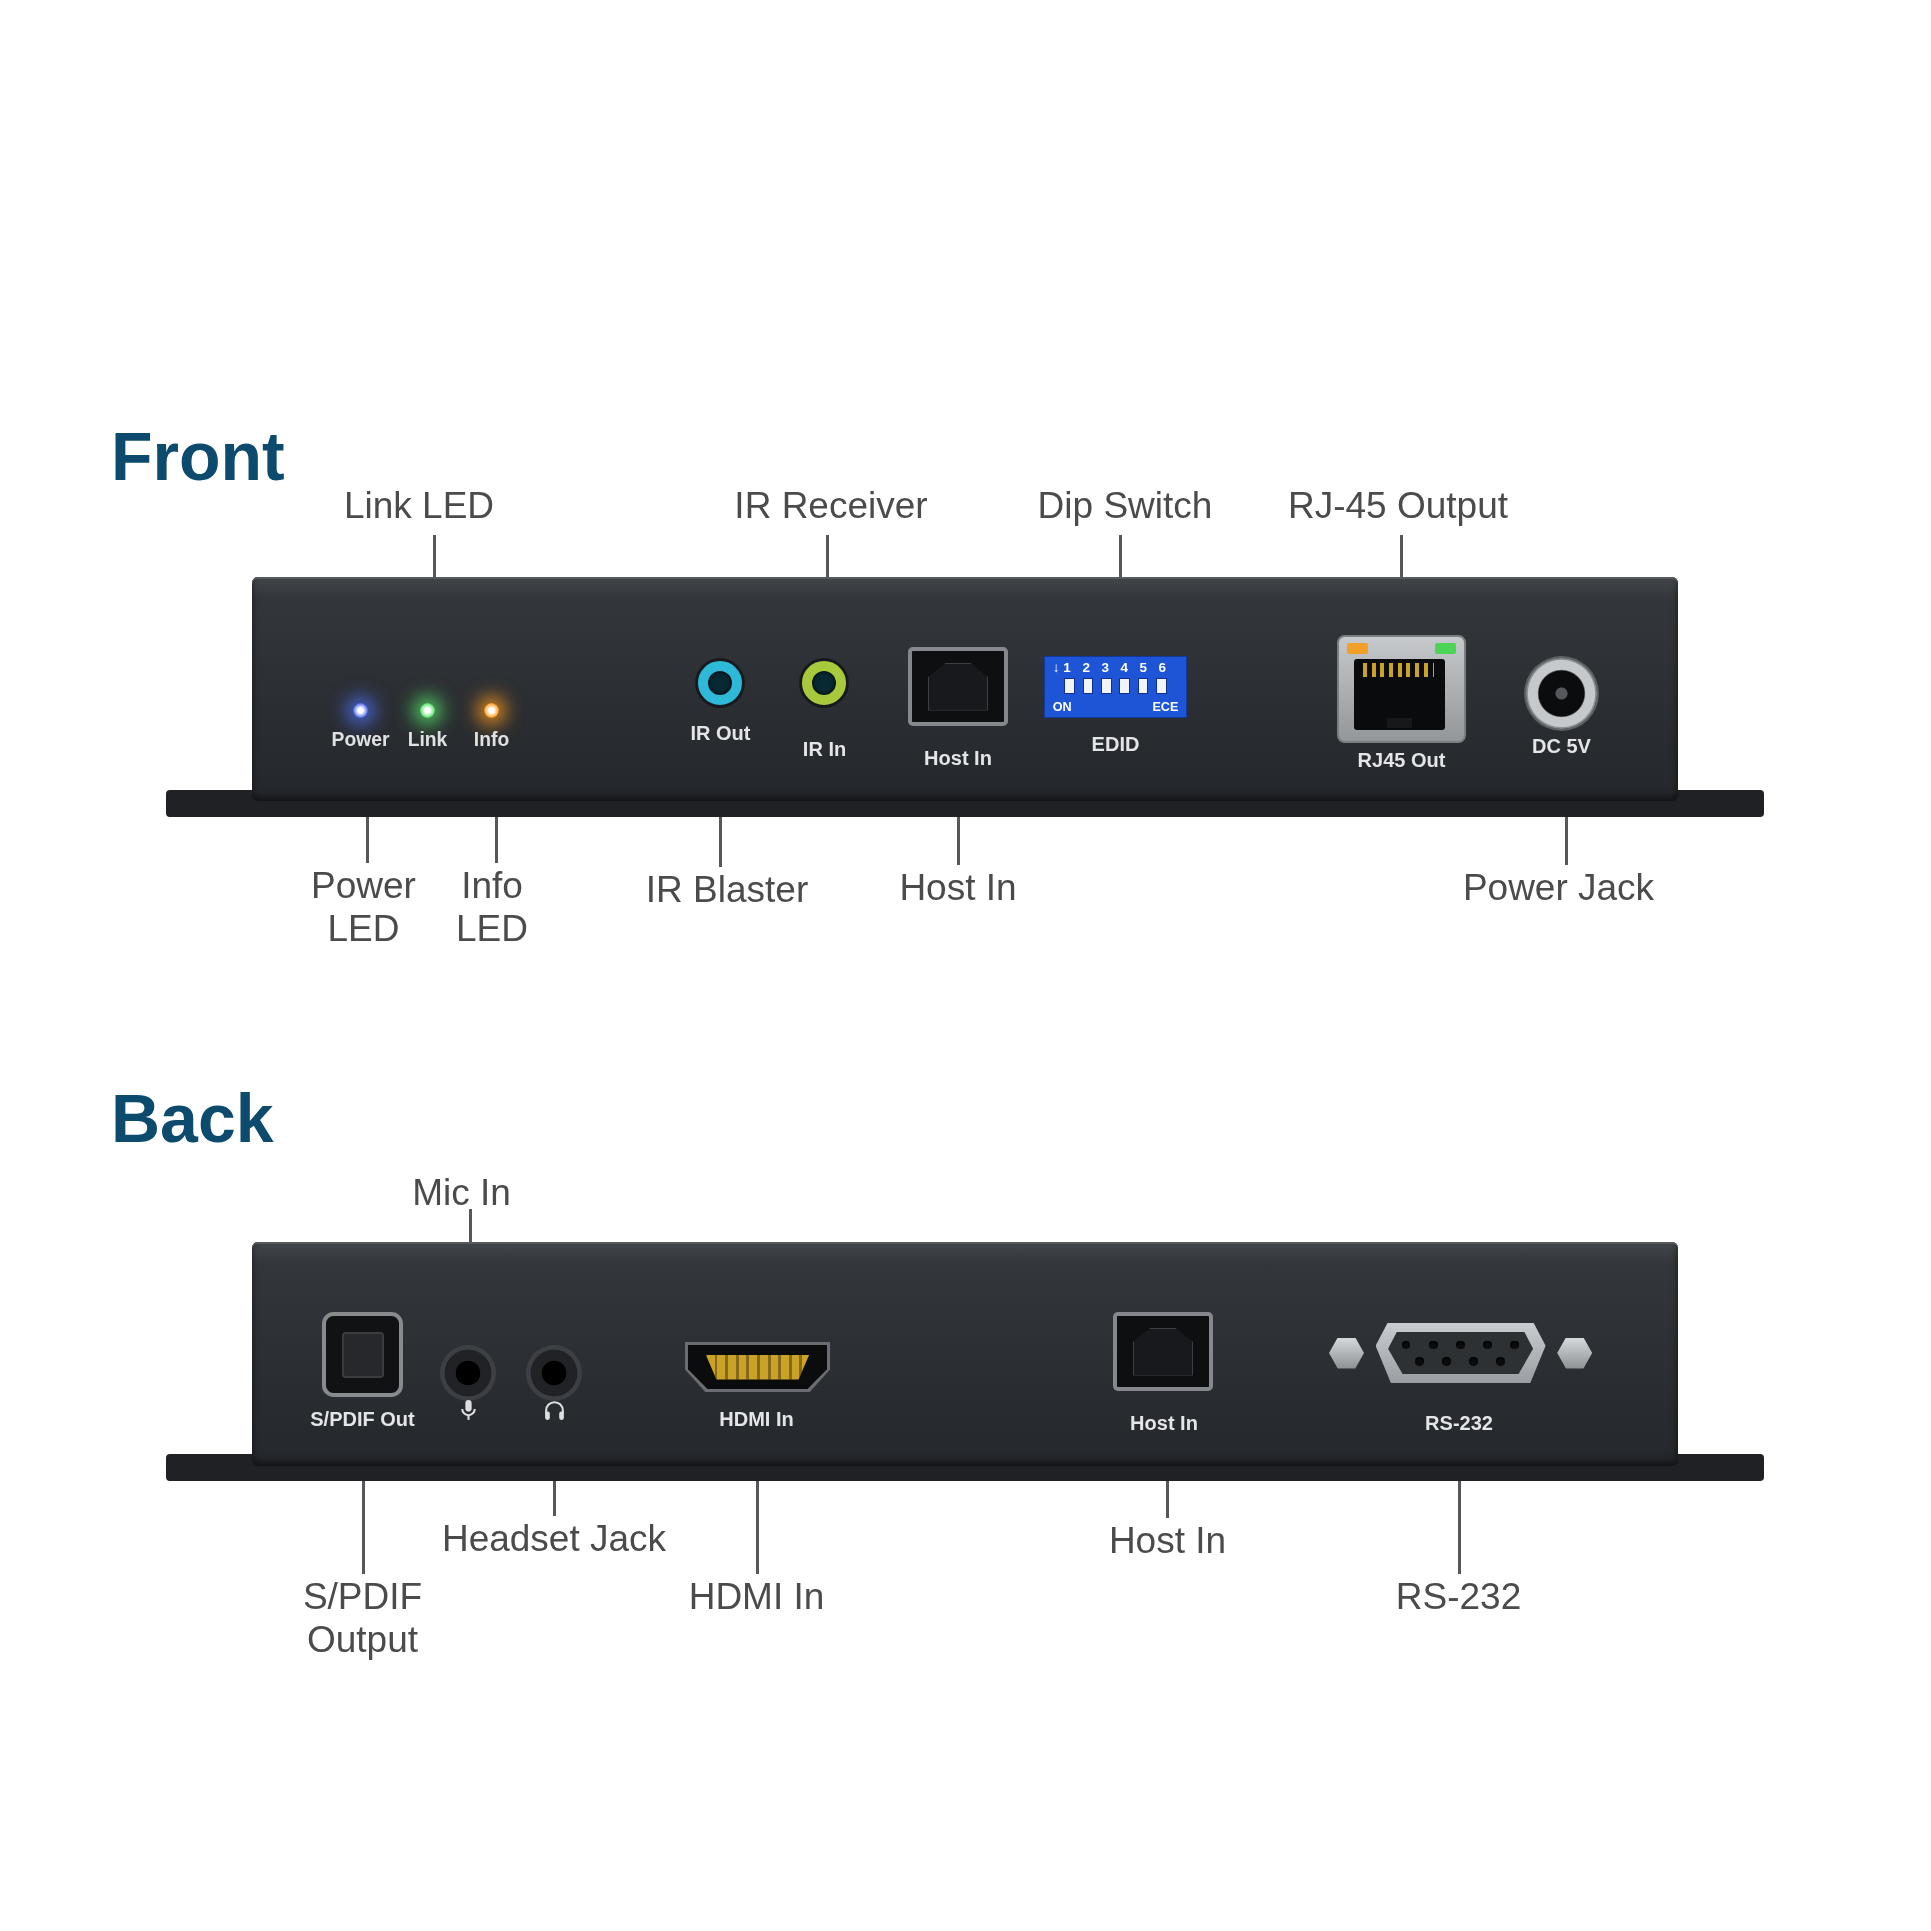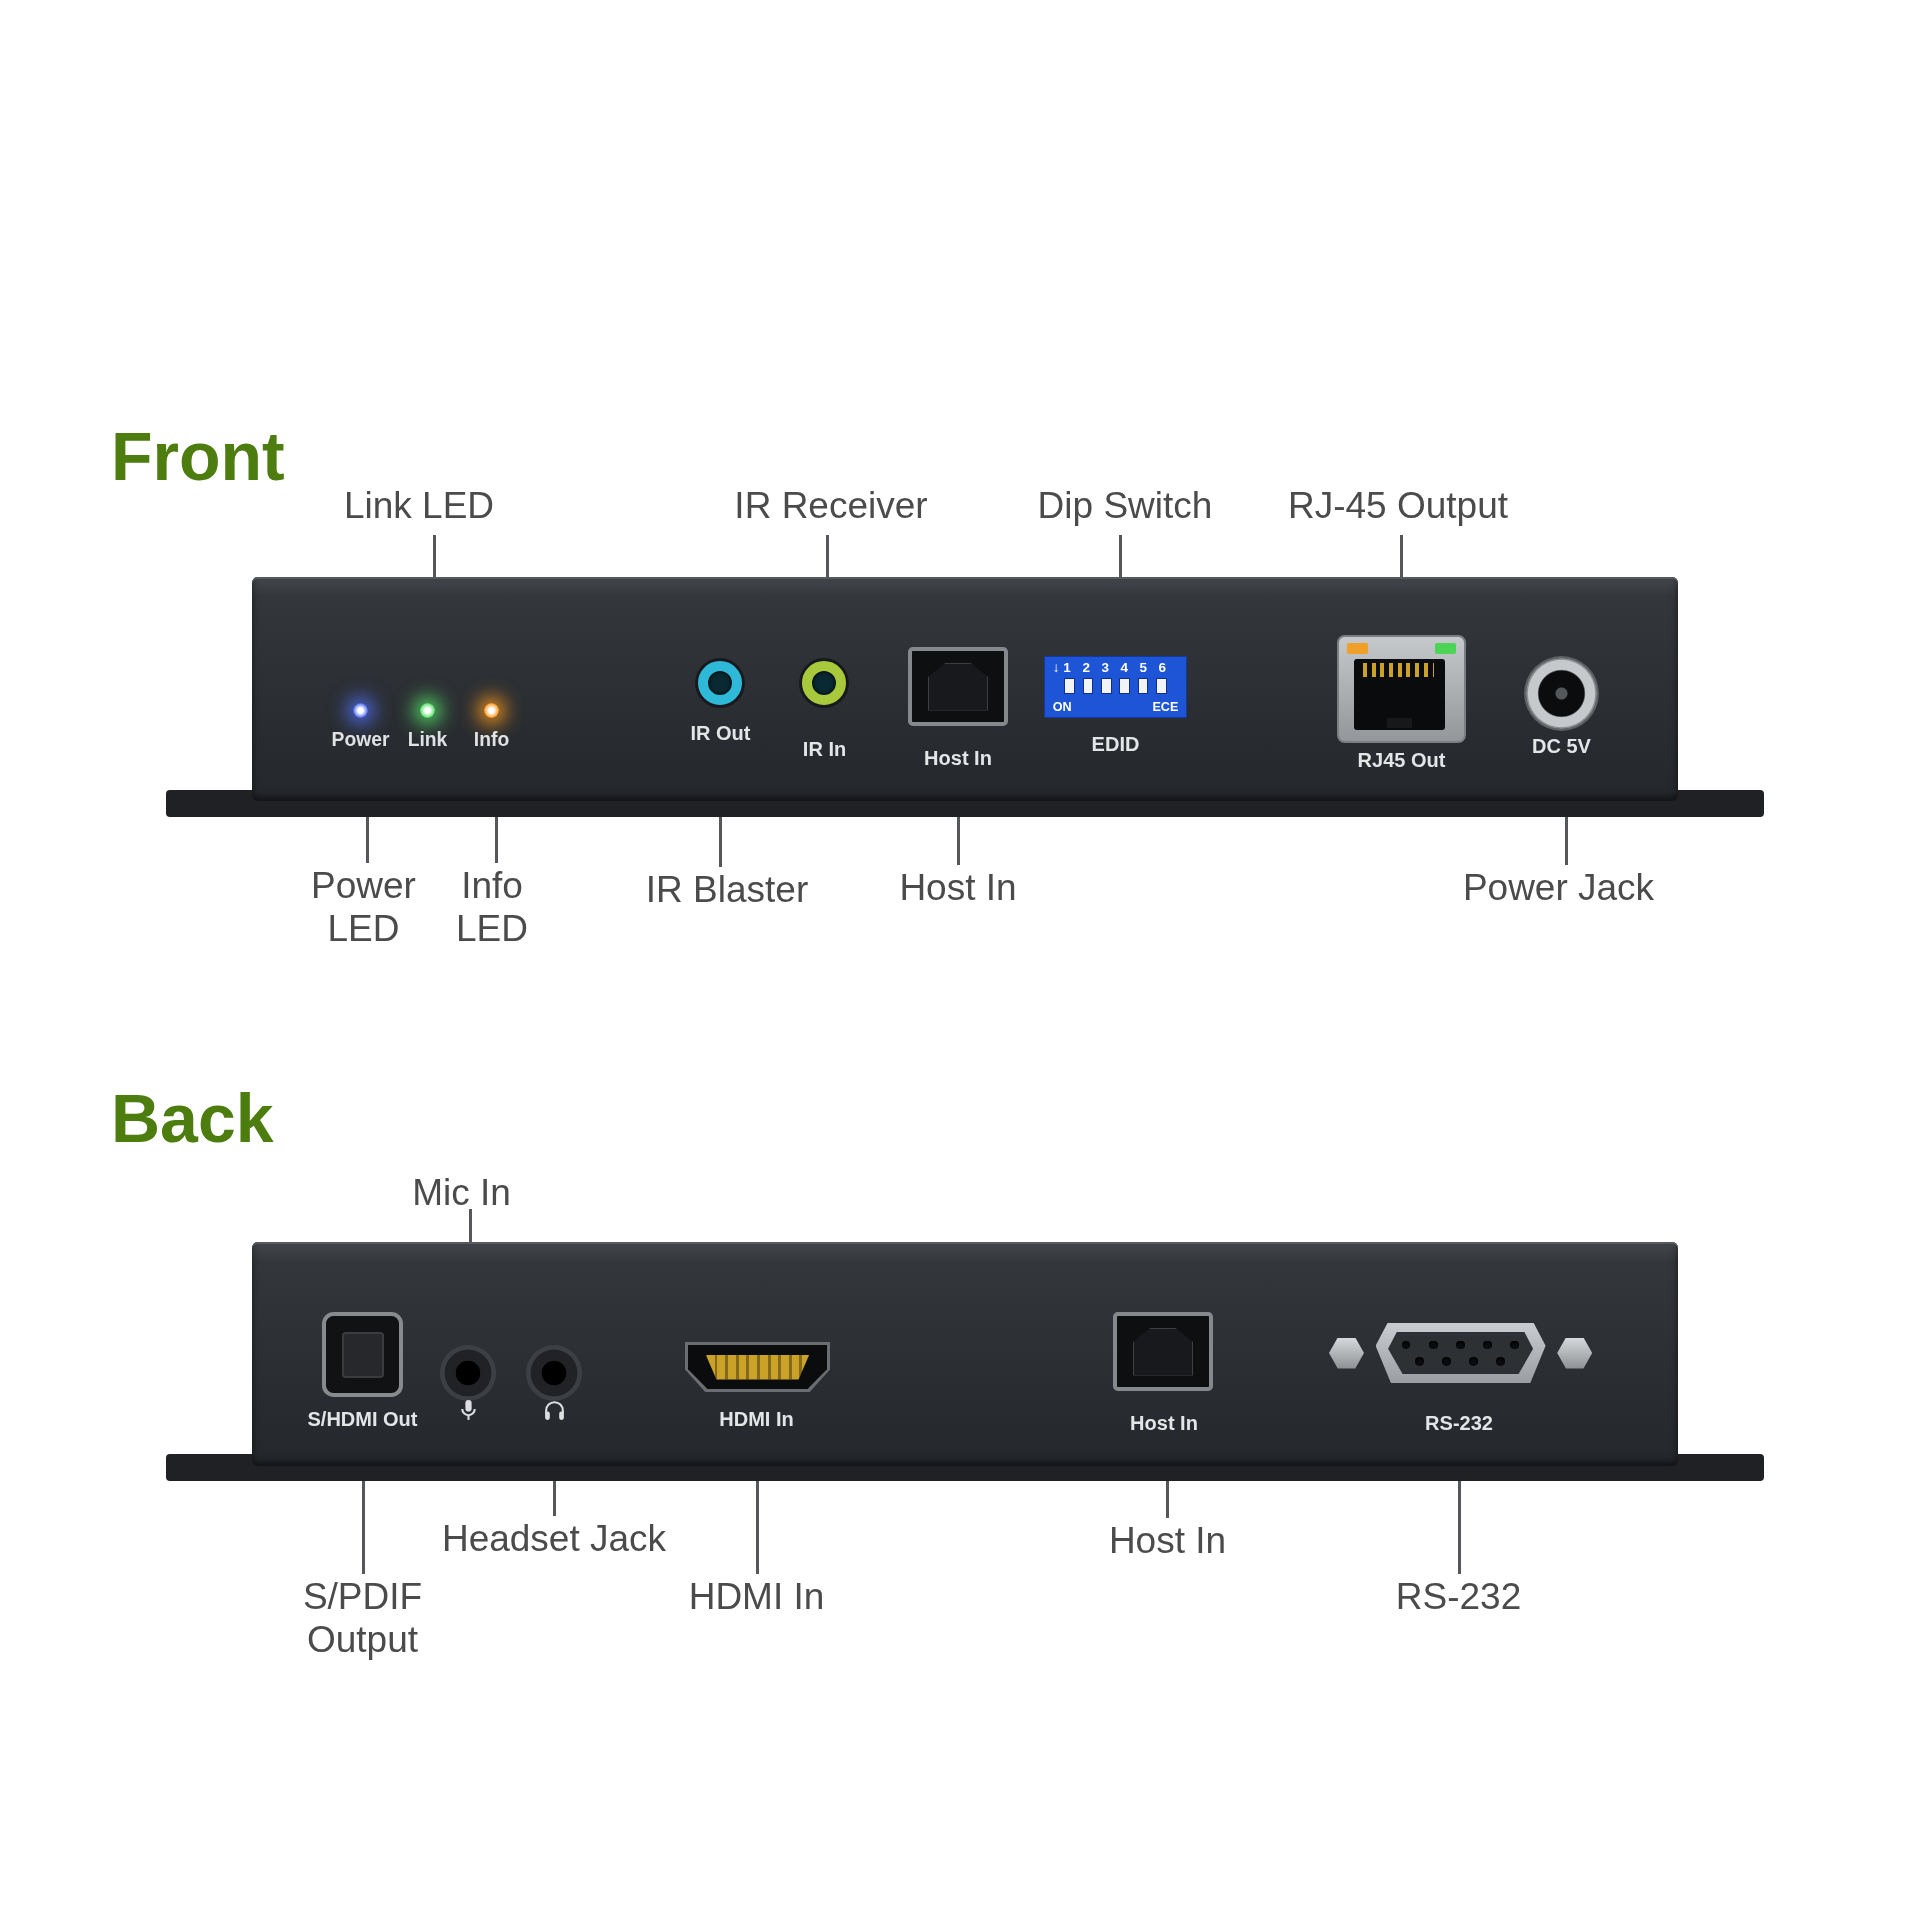--- a/index.html
+++ b/index.html
@@ -3,21 +3,21 @@
 <meta charset="utf-8">
 <style>
   * { margin:0; padding:0; box-sizing:border-box; }
   html,body { background:#ffffff; }
   body { font-family:"Liberation Sans", sans-serif; }
   .canvas { position:relative; width:1931px; height:1931px; background:#ffffff; overflow:hidden; }
 
   .title { position:absolute; top:83px; left:0; width:100%; text-align:center;
            font-size:110px; font-weight:800; color:#3e4144; }
 
-  .section-heading { position:absolute; font-size:68px; font-weight:700; color:#4d7c0f; }
+  .section-heading { position:absolute; font-size:68px; font-weight:700; color:#0c4a6e; }
 
   .callout { position:absolute; font-size:37px; color:#4b4b4b; text-align:center; line-height:1.16; }
   .callout-line { position:absolute; width:2.9px; background:#55575a; }
 
   .device-strip { position:absolute; background:#1f2124; border-radius:3.9px; }
   .device-body  { position:absolute; background:linear-gradient(180deg,#43474c 0%,#33363b 9%,#2b2e32 55%,#24272b 100%);
                   border-radius:5.8px; box-shadow: inset 0 1.9px 0 #56595e, inset 0 -3.9px 7.7px rgba(0,0,0,.55); }
 
   .port-label { position:absolute; color:#e3e5e7; font-size:20px; font-weight:700; text-align:center; }
 
@@ -176,21 +176,21 @@
 
   <div class="callout" style="left:365px; top:1161px; width:193px;margin-top:11px;">Mic In</div>
   <div class="callout-line" style="left:469px; top:1209px; height:33px;"></div>
 
   <div class="device-strip" style="left:166px; top:1454px; width:1598px; height:27px;"></div>
   <div class="device-body" style="left:252px; top:1242px; width:1426px; height:224px;">
 
     <div class="spdif" style="left:70px; top:70px;">
       <div class="spdif-inner"></div>
     </div>
-    <div class="port-label" style="left:43px; top:166px; width:135px;">S/HDMI Out</div>
+    <div class="port-label" style="left:43px; top:166px; width:135px;">S/PDIF Out</div>
 
     <div class="jack35" style="left:188px; top:103px;"></div>
     <span class="panel-icon" style="left:204px; top:156px;">
       <svg viewBox="0 0 24 24" width="25" height="25">
           <rect x="9" y="2" width="6" height="11" rx="3" fill="#dcdee0"></rect>
           <path d="M6 10.5a6 6 0 0 0 12 0" fill="none" stroke="#dcdee0" stroke-width="2"></path>
           <line x1="12" y1="16.5" x2="12" y2="21" stroke="#dcdee0" stroke-width="2"></line>
         </svg>
     </span>
 

